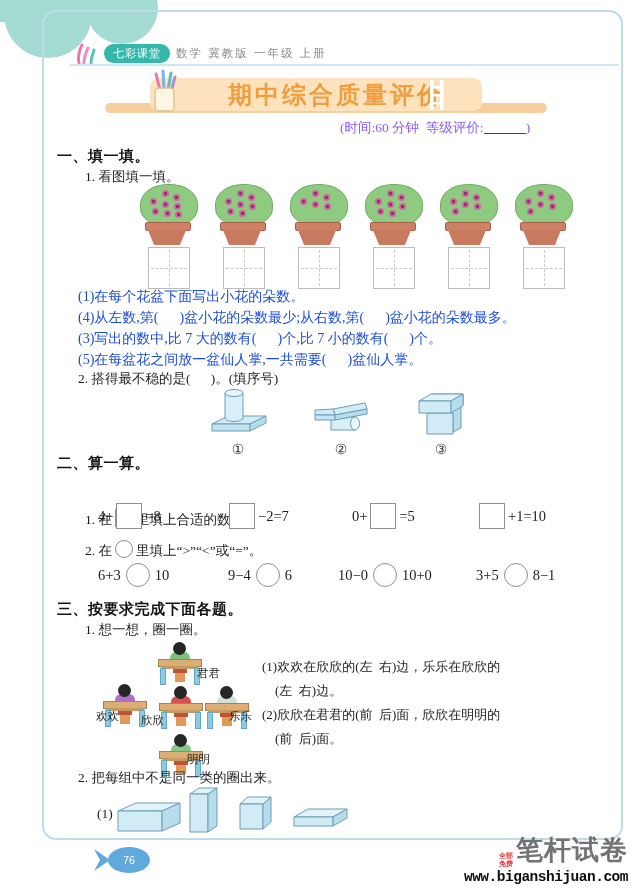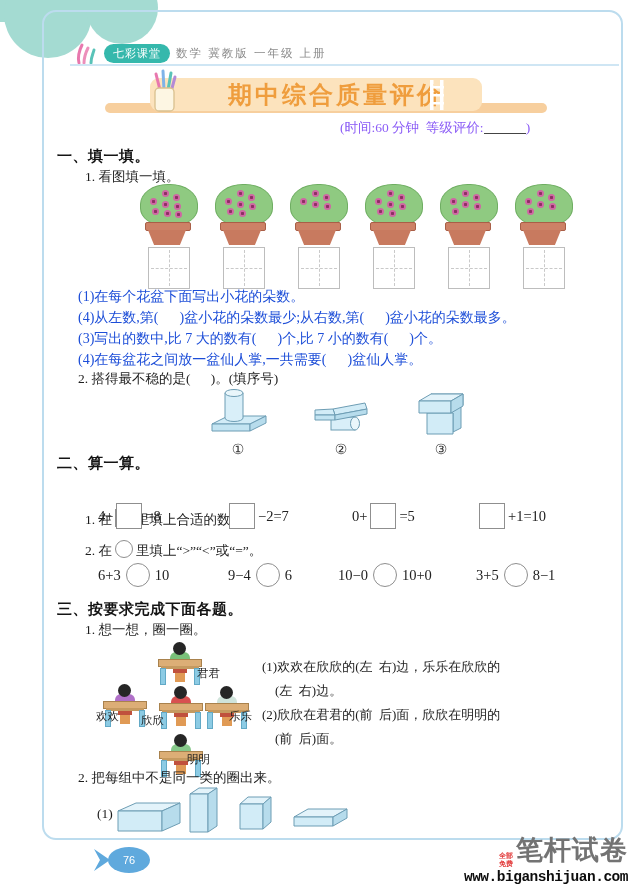--- a/index.html
+++ b/index.html
@@ -212,21 +212,21 @@
   <div class="wbox" style="left:148px;top:247px;"></div>
   <div class="wbox" style="left:223px;top:247px;"></div>
   <div class="wbox" style="left:298px;top:247px;"></div>
   <div class="wbox" style="left:373px;top:247px;"></div>
   <div class="wbox" style="left:448px;top:247px;"></div>
   <div class="wbox" style="left:523px;top:247px;"></div>
 
   <div class="sub-q" style="top:288px;">(1)在每个花盆下面写出小花的朵数。</div>
   <div class="sub-q" style="top:309px;">(4)从左数,第(      )盆小花的朵数最少;从右数,第(      )盆小花的朵数最多。</div>
   <div class="sub-q" style="top:330px;">(3)写出的数中,比 7 大的数有(      )个,比 7 小的数有(      )个。</div>
-  <div class="sub-q" style="top:351px;">(4)在每盆花之间放一盆仙人掌,一共需要(      )盆仙人掌。</div>
+  <div class="sub-q" style="top:351px;">(5)在每盆花之间放一盆仙人掌,一共需要(      )盆仙人掌。</div>
 
   <div class="q-label" style="left:78px;top:370px;">2. 搭得最不稳的是(      )。(填序号)</div>
 
   <div class="struct" style="left:208px;top:385px;width:60px;">
     <svg width="60" height="50">
       <polygon points="20,31 58,31 42,39 4,39" fill="#d2ecf7" stroke="#6d9db4"></polygon>
       <polygon points="4,39 42,39 42,46 4,46" fill="#c3e4f2" stroke="#6d9db4"></polygon>
       <polygon points="42,46 42,39 58,31 58,38" fill="#b7dcec" stroke="#6d9db4"></polygon>
       <path d="M17 8 L17 33 A9 3.5 0 0 0 35 33 L35 8" fill="#d9eff9" stroke="#6d9db4"></path>
       <ellipse cx="26" cy="8" rx="9" ry="3.5" fill="#e9f6fb" stroke="#6d9db4"></ellipse>

